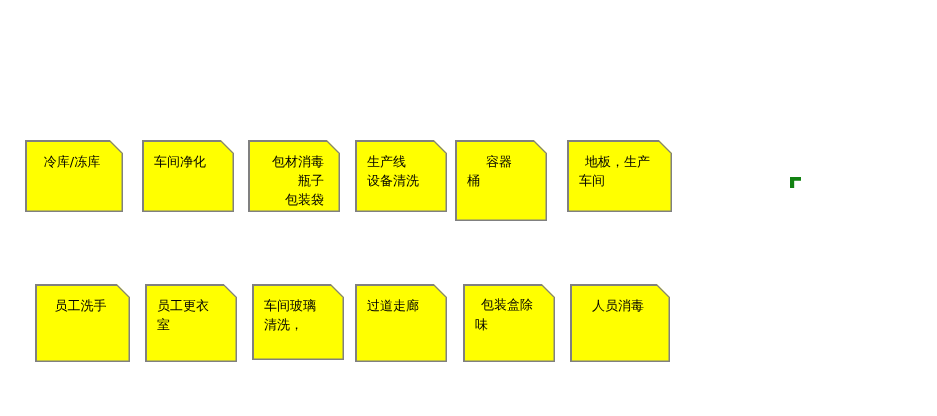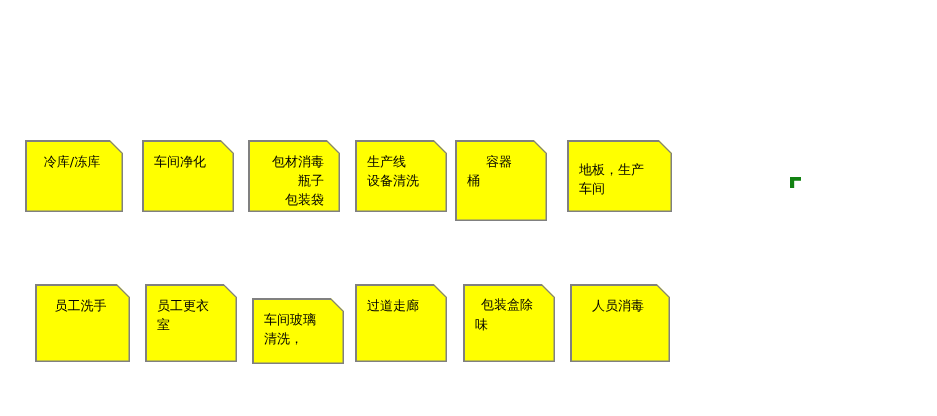--- a/index.html
+++ b/index.html
@@ -116,32 +116,32 @@
 包装袋</span>
       </div>
       <div class="card" style="left: 355px; top: 0px; width: 92px; height: 72px;">
         <span class="card-text">生产线
 设备清洗</span>
       </div>
       <div class="card" style="left: 455px; top: 0px; width: 92px; height: 81px;">
         <span class="card-text"><span style="display: block; text-align: center;">容器</span><span style="display: block; text-align: left;">桶</span></span>
       </div>
       <div class="card" style="left: 567px; top: 0px; width: 105px; height: 72px;">
-        <span class="card-text"><span style="display: block; text-align: left; margin-top: 8px;">地板，生产</span><span style="display: block; text-align: left;">车间</span></span>
+        <span class="card-text"><span style="display: block; text-align: center;">地板，生产</span><span style="display: block; text-align: left;">车间</span></span>
       </div>
     </div>
   <div class="row" id="row-2">
       <div class="card center" style="left: 35px; top: 0px; width: 95px; height: 78px;">
         <span class="card-text">员工洗手</span>
       </div>
       <div class="card" style="left: 145px; top: 0px; width: 92px; height: 78px; border-radius: 25px;">
         <span class="card-text">员工更衣
 室</span>
       </div>
-      <div class="card" style="left: 252px; top: 14px; width: 92px; height: 66px;">
+      <div class="card" style="left: 252px; top: 0px; width: 92px; height: 76px;">
         <span class="card-text">车间玻璃
 清洗，</span>
       </div>
       <div class="card" style="left: 355px; top: 0px; width: 92px; height: 78px;">
         <span class="card-text">过道走廊</span>
       </div>
       <div class="card" style="left: 463px; top: 0px; width: 92px; height: 78px;">
         <span class="card-text"><span style="display: block; text-align: center; font-family: Liberation Mono, monospace;">包装盒除</span><span style="display: block; text-align: left;">味</span></span>
       </div>
       <div class="card center" style="left: 570px; top: 0px; width: 100px; height: 78px;">

